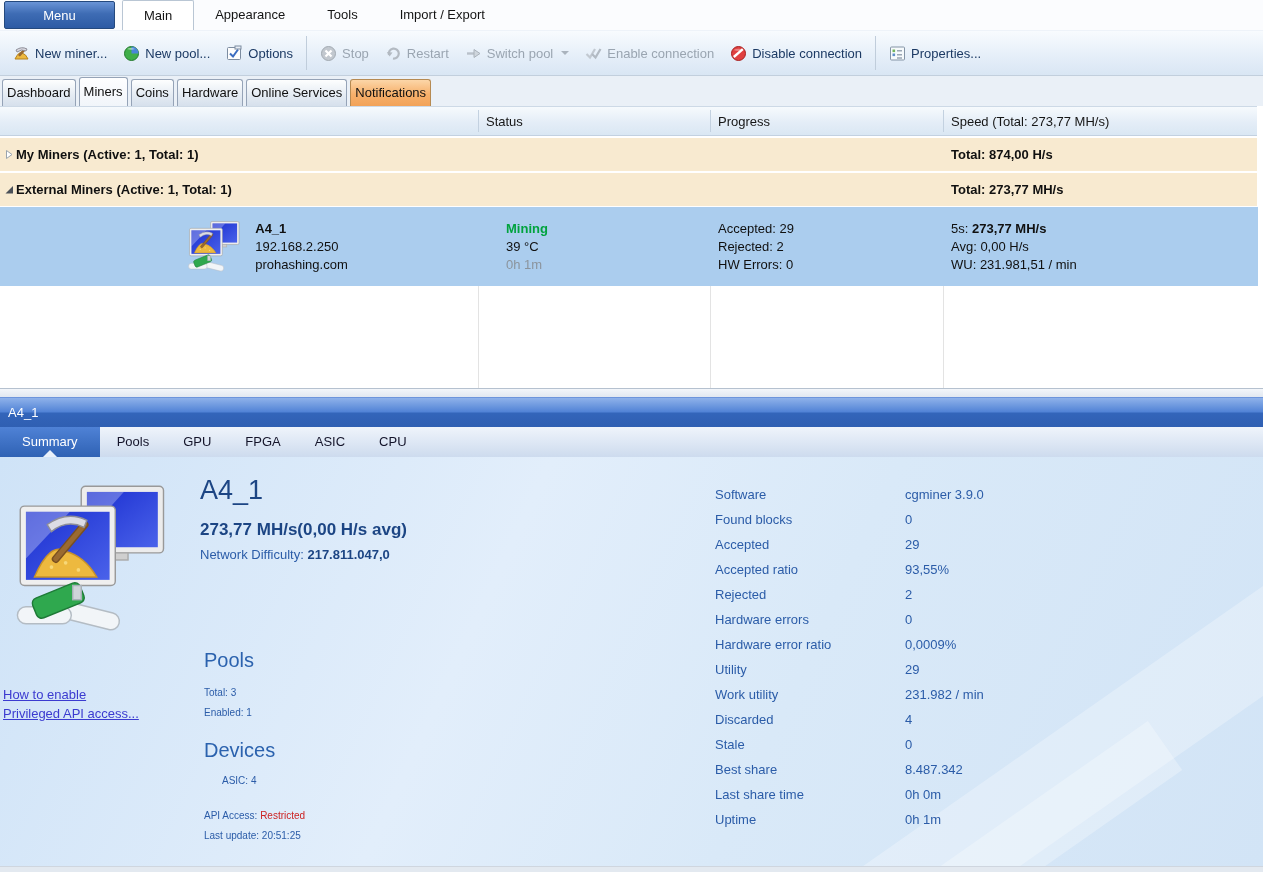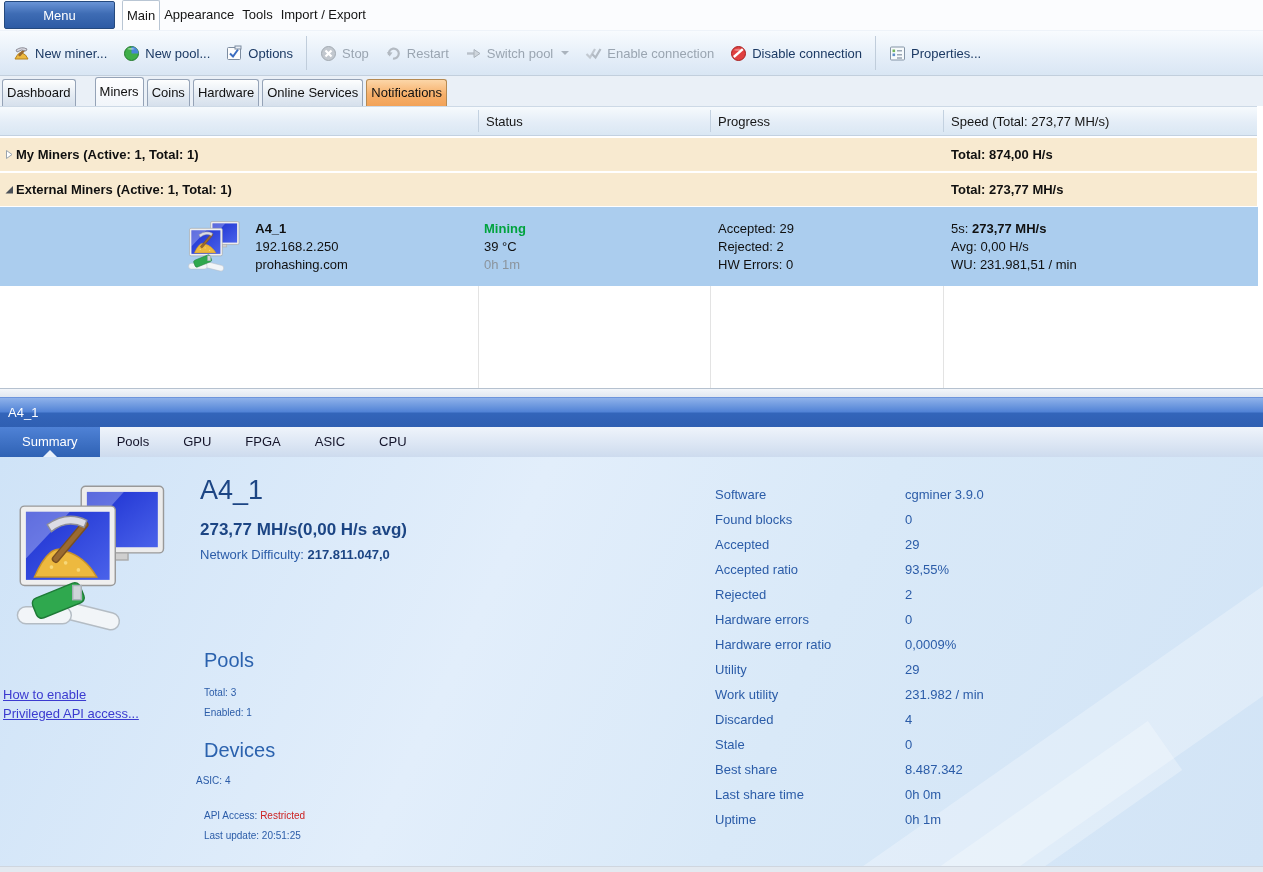--- a/index.html
+++ b/index.html
@@ -11,21 +11,21 @@
   }
   
   .ribbon { position:absolute; top:0; left:0; right:0; height:30px; background:#fbfcfe; }
   .menu-btn {
     position:absolute; left:4px; top:1px; width:111px; height:28px;
     background:linear-gradient(#6a94d6,#3e6cb4 45%,#2d5ba4);
     border:1px solid #24497e; border-radius:2px;
     color:#fff; font-size:13px; display:flex; align-items:center; justify-content:center;
   }
   .rtabs { position:absolute; left:122px; top:0; height:30px; display:flex; align-items:stretch; }
-  .rtab { padding:0 4px; line-height:29px; font-size:13px; color:#141414; }
+  .rtab { padding:0 21px; line-height:29px; font-size:13px; color:#141414; }
   .rtab.selected {
     background:#fff; border:1px solid #b9c6d4; border-bottom:none; border-radius:2px 2px 0 0;
   }
   
   .toolbar {
     position:absolute; top:30px; left:0; right:0; height:46px;
     background:linear-gradient(#f8fbfe,#e6eff9 55%,#d9e6f4);
     border-top:1px solid #eef3f9; border-bottom:1px solid #c2cfdd;
     display:flex; align-items:center; padding:0 5px;
   }
@@ -41,21 +41,21 @@
   
   .vtabs {
     position:absolute; top:76px; left:0; right:0; height:30px;
     background:#eaf0f7; display:flex; align-items:flex-end; padding-left:2px;
   }
   .vtab {
     height:27px; line-height:25px; padding:0 4px; font-size:13px; color:#101010;
     background:linear-gradient(#fdfefe,#e4ebf3 60%,#d6e0ec);
     border:1px solid #95a3b7; border-bottom:none; border-radius:3px 3px 0 0; margin-right:3px;
   }
-  .vtab.selected { background:linear-gradient(#fefeff,#f1f5fa); height:29px; line-height:27px;margin-left:16px; }
+  .vtab.selected { background:linear-gradient(#fefeff,#f1f5fa); height:29px; line-height:27px; }
   .vtab.orange { background:linear-gradient(#fcd6a8,#f6b06b 55%,#f2a258); border-color:#b68a52; }
   
   .grid-header {
     position:absolute; top:106px; left:0; width:1257px; height:30px;
     background:linear-gradient(#f6fafd,#e4edf7 55%,#dae7f3);
     border-top:1px solid #cdd9e6; border-bottom:1px solid #c3d1e0;
     font-size:13px; color:#161616;
   }
   .hcell { position:absolute; top:0; bottom:0; display:flex; align-items:center; padding-left:8px; }
   .vline { position:absolute; width:1px; background:#c3d1e0; top:3px; bottom:3px; }
@@ -274,21 +274,21 @@
     <div class="mcell desc">
       <svg class="row-icon">
           <use href="#miner-art"></use>
         </svg>
       <div>
         <div class="bold">A4_1</div>
         <div>192.168.2.250</div>
         <div>prohashing.com</div>
       </div>
     </div>
-    <div class="mcell" style="left:476px;width:232px;padding-left:8px">
+    <div class="mcell" style="left:498px;width:232px;padding-left:8px">
       <div class="status-mining">Mining</div>
       <div>39 °C</div>
       <div class="dim">0h 1m</div>
     </div>
     <div class="mcell" style="left:710px;width:233px;padding-left:8px">
       <div>Accepted: 29</div>
       <div>Rejected: 2</div>
       <div>HW Errors: 0</div>
     </div>
     <div class="mcell" style="left:943px;width:315px;padding-left:8px">
@@ -336,21 +336,21 @@
     <div class="api-link">
       <div>How to enable</div>
       <div>Privileged API access...</div>
     </div>
 
     <div class="sec-head" style="left:204px;top:192px">Pools</div>
     <div class="sec-line" style="left:204px;top:230px">Total: 3</div>
     <div class="sec-line" style="left:204px;top:250px">Enabled: 1</div>
 
     <div class="sec-head" style="left:204px;top:282px">Devices</div>
-    <div class="sec-line" style="left:196px;top:318px">ASIC: 4</div>
+    <div class="sec-line" style="left:222px;top:318px">ASIC: 4</div>
 
     <div class="sec-line" style="left:204px;top:353px">
       <span>API Access:</span>
       <span class="red">Restricted</span>
     </div>
     <div class="sec-line" style="left:204px;top:373px">Last update: 20:51:25</div>
 
     <div class="stats">
       <div class="srow">
           <span class="sl">Software</span>

